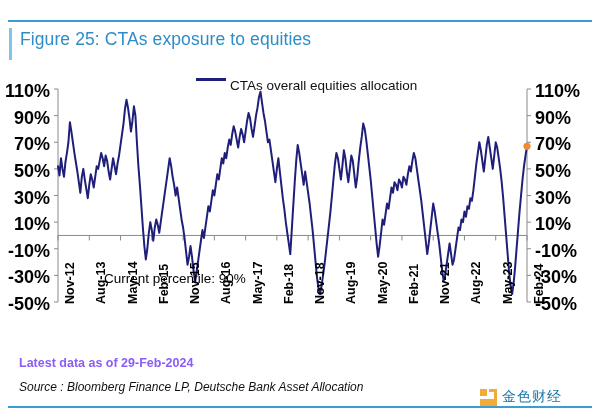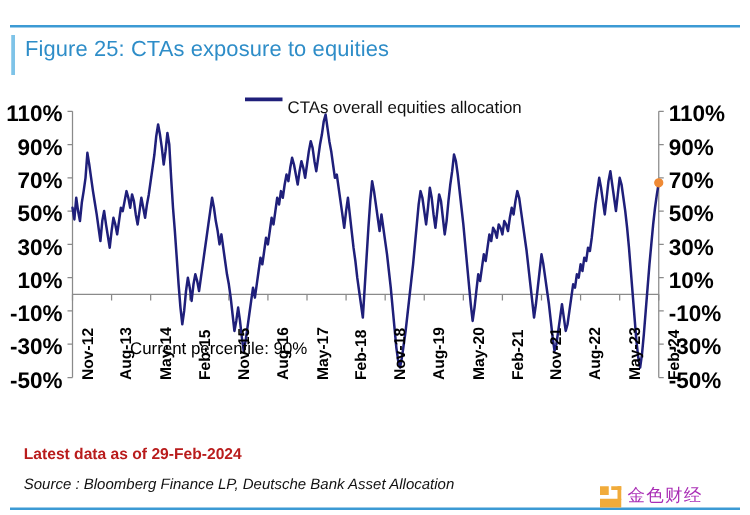--- a/index.html
+++ b/index.html
@@ -109,21 +109,21 @@
     transform-origin: left top;
     transform: rotate(-90deg);
   }
 
   
   #latest-data {
     position: absolute;
     left: 19px; top: 340px;
     font-size: 12.5px;
     font-weight: bold;
-    color: #b91c1c;
+    color: #8b5cf6;
     white-space: nowrap;
     text-align: center;
   }
   #footer-rule {
     position: absolute;
     left: 8px; top: 390px;
     width: 584px;
     height: 2px;
     background: #3c9ad4;
   }
@@ -153,21 +153,21 @@
   #watermark-mark .wm-sq {
     position: absolute;
     background: #f0a42a;
   }
   #watermark-mark .wm-a { left: 0;   top: 0;   width: 7px;  height: 7px; }
   #watermark-mark .wm-b { left: 9px; top: 0;   width: 8px;  height: 3px; }
   #watermark-mark .wm-c { left: 14px;top: 0;   width: 3px;  height: 11px; }
   #watermark-mark .wm-d { left: 0;   top: 10px;width: 17px; height: 7px; }
   #watermark-text {
     font-size: 14px;
-    color: #a21caf;
+    color: #0369a1;
     letter-spacing: 1px;
     white-space: nowrap;
     text-align: center;
   }
 </style>
 </head>
 <body>
 
 <div id="figure-card">
 

